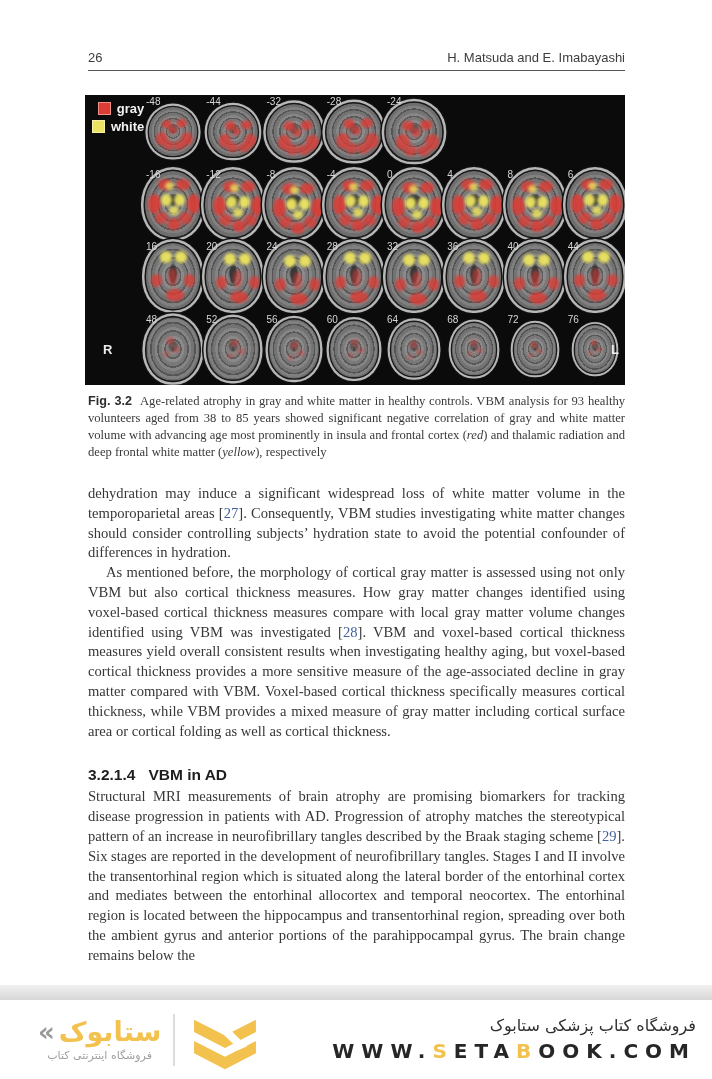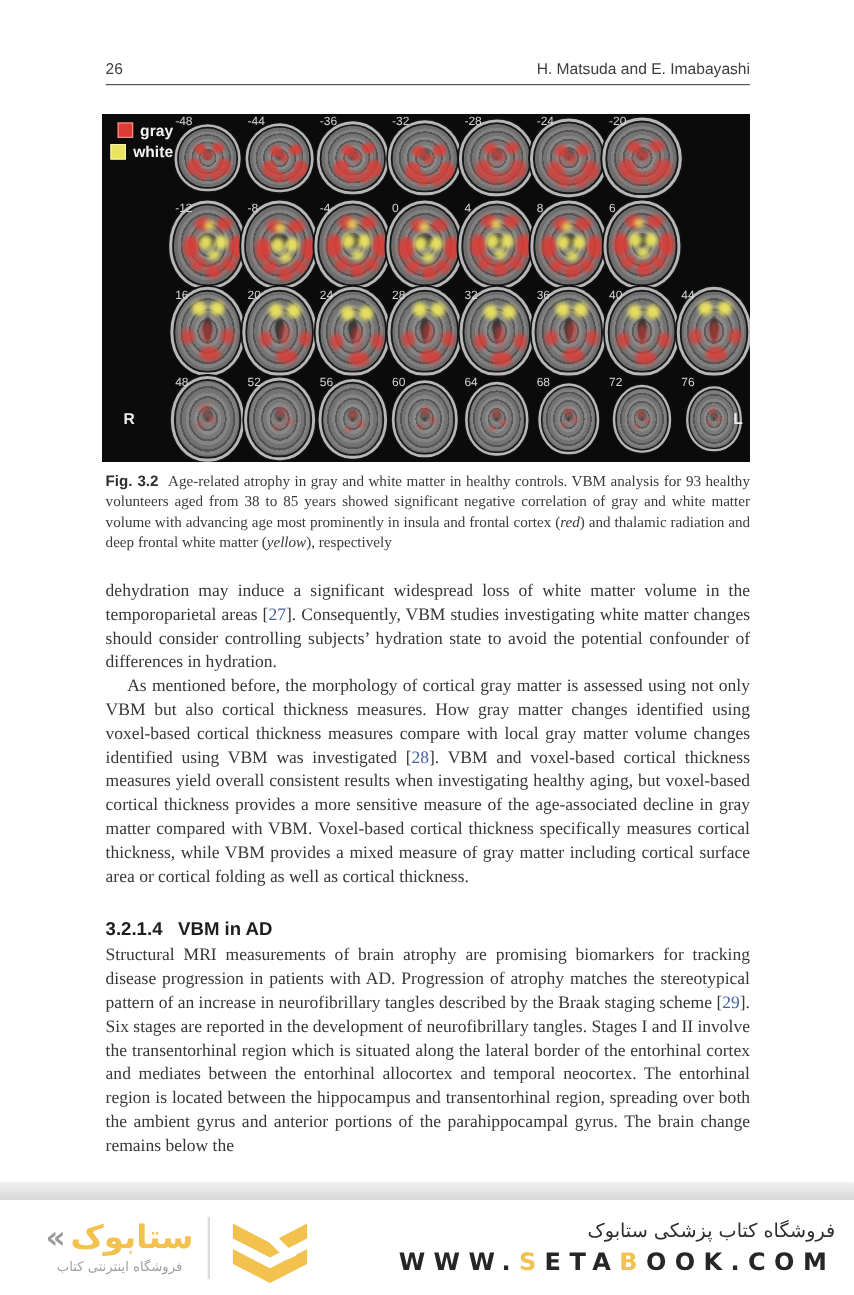--- a/index.html
+++ b/index.html
@@ -117,32 +117,20 @@
               <div class="blob" style="left: 34%; top: 30%; width: 12px; height: 10px; background: rgb(220, 60, 54); opacity: 0.85;"></div>
               <div class="blob" style="left: 66%; top: 28%; width: 12px; height: 10px; background: rgb(220, 60, 54); opacity: 0.85;"></div>
               <div class="blob" style="left: 22%; top: 54%; width: 14px; height: 16px; background: rgb(220, 60, 54); opacity: 0.8;"></div>
               <div class="blob" style="left: 74%; top: 54%; width: 14px; height: 16px; background: rgb(220, 60, 54); opacity: 0.8;"></div>
               <div class="blob" style="left: 38%; top: 72%; width: 13px; height: 11px; background: rgb(220, 60, 54); opacity: 0.75;"></div>
               <div class="blob" style="left: 60%; top: 72%; width: 13px; height: 11px; background: rgb(220, 60, 54); opacity: 0.75;"></div>
               <div class="blob" style="left: 49%; top: 42%; width: 10px; height: 9px; background: rgb(220, 60, 54); opacity: 0.7;"></div>
             </div>
           </div>
           <div class="cell">
-            <span class="slice-label">-36</span>
-            <div class="brain" style="width: 56px; height: 57px; transform: scale(0.935);">
-              <div class="blob" style="left: 32%; top: 29%; width: 12px; height: 10px; background: rgb(220, 60, 54); opacity: 0.85;"></div>
-              <div class="blob" style="left: 64%; top: 27%; width: 12px; height: 10px; background: rgb(220, 60, 54); opacity: 0.85;"></div>
-              <div class="blob" style="left: 20%; top: 53%; width: 14px; height: 16px; background: rgb(220, 60, 54); opacity: 0.8;"></div>
-              <div class="blob" style="left: 72%; top: 53%; width: 14px; height: 16px; background: rgb(220, 60, 54); opacity: 0.8;"></div>
-              <div class="blob" style="left: 36%; top: 71%; width: 13px; height: 11px; background: rgb(220, 60, 54); opacity: 0.75;"></div>
-              <div class="blob" style="left: 58%; top: 71%; width: 13px; height: 11px; background: rgb(220, 60, 54); opacity: 0.75;"></div>
-              <div class="blob" style="left: 47%; top: 41%; width: 10px; height: 9px; background: rgb(220, 60, 54); opacity: 0.7;"></div>
-            </div>
-          </div>
-          <div class="cell">
             <span class="slice-label">-32</span>
             <div class="brain" style="width: 56px; height: 57px; transform: scale(0.96);">
               <div class="blob" style="left: 31%; top: 32%; width: 12px; height: 10px; background: rgb(220, 60, 54); opacity: 0.85;"></div>
               <div class="blob" style="left: 63%; top: 30%; width: 12px; height: 10px; background: rgb(220, 60, 54); opacity: 0.85;"></div>
               <div class="blob" style="left: 19%; top: 56%; width: 14px; height: 16px; background: rgb(220, 60, 54); opacity: 0.8;"></div>
               <div class="blob" style="left: 71%; top: 56%; width: 14px; height: 16px; background: rgb(220, 60, 54); opacity: 0.8;"></div>
               <div class="blob" style="left: 35%; top: 74%; width: 13px; height: 11px; background: rgb(220, 60, 54); opacity: 0.75;"></div>
               <div class="blob" style="left: 57%; top: 74%; width: 13px; height: 11px; background: rgb(220, 60, 54); opacity: 0.75;"></div>
               <div class="blob" style="left: 46%; top: 44%; width: 10px; height: 9px; background: rgb(220, 60, 54); opacity: 0.7;"></div>
             </div>
@@ -164,34 +152,39 @@
             <div class="brain" style="width: 56px; height: 57px; transform: scale(1.01);">
               <div class="blob" style="left: 29%; top: 31%; width: 12px; height: 10px; background: rgb(220, 60, 54); opacity: 0.85;"></div>
               <div class="blob" style="left: 61%; top: 29%; width: 12px; height: 10px; background: rgb(220, 60, 54); opacity: 0.85;"></div>
               <div class="blob" style="left: 17%; top: 55%; width: 14px; height: 16px; background: rgb(220, 60, 54); opacity: 0.8;"></div>
               <div class="blob" style="left: 69%; top: 55%; width: 14px; height: 16px; background: rgb(220, 60, 54); opacity: 0.8;"></div>
               <div class="blob" style="left: 33%; top: 73%; width: 13px; height: 11px; background: rgb(220, 60, 54); opacity: 0.75;"></div>
               <div class="blob" style="left: 55%; top: 73%; width: 13px; height: 11px; background: rgb(220, 60, 54); opacity: 0.75;"></div>
               <div class="blob" style="left: 44%; top: 43%; width: 10px; height: 9px; background: rgb(220, 60, 54); opacity: 0.7;"></div>
             </div>
           </div>
-          <div class="cell">
-            <span class="slice-label">-20</span>
-            <div class="brain" style="width: 56px; height: 57px; transform: scale(1.035);">
-              <div class="blob" style="left: 28%; top: 27%; width: 12px; height: 10px; background: rgb(220, 60, 54); opacity: 0.85;"></div>
-              <div class="blob" style="left: 60%; top: 25%; width: 12px; height: 10px; background: rgb(220, 60, 54); opacity: 0.85;"></div>
-              <div class="blob" style="left: 16%; top: 51%; width: 14px; height: 16px; background: rgb(220, 60, 54); opacity: 0.8;"></div>
-              <div class="blob" style="left: 68%; top: 51%; width: 14px; height: 16px; background: rgb(220, 60, 54); opacity: 0.8;"></div>
-              <div class="blob" style="left: 32%; top: 69%; width: 13px; height: 11px; background: rgb(220, 60, 54); opacity: 0.75;"></div>
-              <div class="blob" style="left: 54%; top: 69%; width: 13px; height: 11px; background: rgb(220, 60, 54); opacity: 0.75;"></div>
-              <div class="blob" style="left: 43%; top: 39%; width: 10px; height: 9px; background: rgb(220, 60, 54); opacity: 0.7;"></div>
-            </div>
-          </div>
         </div>
         <div class="fig-row">
+          <div class="cell">
+            <span class="slice-label">-16</span>
+            <div class="brain" style="width: 56px; height: 66px; transform: scale(1);">
+              <div class="vent" style="width: 17px; height: 10px; top: 44%;"></div>
+              <div class="blob" style="left: 6%; top: 35%; width: 13px; height: 20px; background: rgb(220, 60, 54); opacity: 0.9;"></div>
+              <div class="blob" style="left: 74%; top: 35%; width: 13px; height: 20px; background: rgb(220, 60, 54); opacity: 0.9;"></div>
+              <div class="blob" style="left: 23%; top: 12%; width: 14px; height: 11px; background: rgb(220, 60, 54); opacity: 0.85;"></div>
+              <div class="blob" style="left: 55%; top: 12%; width: 14px; height: 11px; background: rgb(220, 60, 54); opacity: 0.85;"></div>
+              <div class="blob" style="left: 17%; top: 63%; width: 13px; height: 12px; background: rgb(220, 60, 54); opacity: 0.8;"></div>
+              <div class="blob" style="left: 61%; top: 63%; width: 13px; height: 12px; background: rgb(220, 60, 54); opacity: 0.8;"></div>
+              <div class="blob" style="left: 39%; top: 71%; width: 14px; height: 12px; background: rgb(220, 60, 54); opacity: 0.85;"></div>
+              <div class="blob" style="left: 29%; top: 35%; width: 11px; height: 12px; background: rgb(236, 228, 96); opacity: 0.95;"></div>
+              <div class="blob" style="left: 52%; top: 35%; width: 11px; height: 12px; background: rgb(236, 228, 96); opacity: 0.95;"></div>
+              <div class="blob" style="left: 36%; top: 17%; width: 9px; height: 8px; background: rgb(236, 228, 96); opacity: 0.8;"></div>
+              <div class="blob" style="left: 42%; top: 54%; width: 10px; height: 9px; background: rgb(236, 228, 96); opacity: 0.85;"></div>
+            </div>
+          </div>
           <div class="cell">
             <span class="slice-label">-12</span>
             <div class="brain" style="width: 56px; height: 66px; transform: scale(1);">
               <div class="vent" style="width: 17px; height: 10px; top: 44%;"></div>
               <div class="blob" style="left: 14%; top: 38%; width: 13px; height: 20px; background: rgb(220, 60, 54); opacity: 0.9;"></div>
               <div class="blob" style="left: 82%; top: 38%; width: 13px; height: 20px; background: rgb(220, 60, 54); opacity: 0.9;"></div>
               <div class="blob" style="left: 31%; top: 15%; width: 14px; height: 11px; background: rgb(220, 60, 54); opacity: 0.85;"></div>
               <div class="blob" style="left: 63%; top: 15%; width: 14px; height: 11px; background: rgb(220, 60, 54); opacity: 0.85;"></div>
               <div class="blob" style="left: 25%; top: 66%; width: 13px; height: 12px; background: rgb(220, 60, 54); opacity: 0.8;"></div>
               <div class="blob" style="left: 69%; top: 66%; width: 13px; height: 12px; background: rgb(220, 60, 54); opacity: 0.8;"></div>

